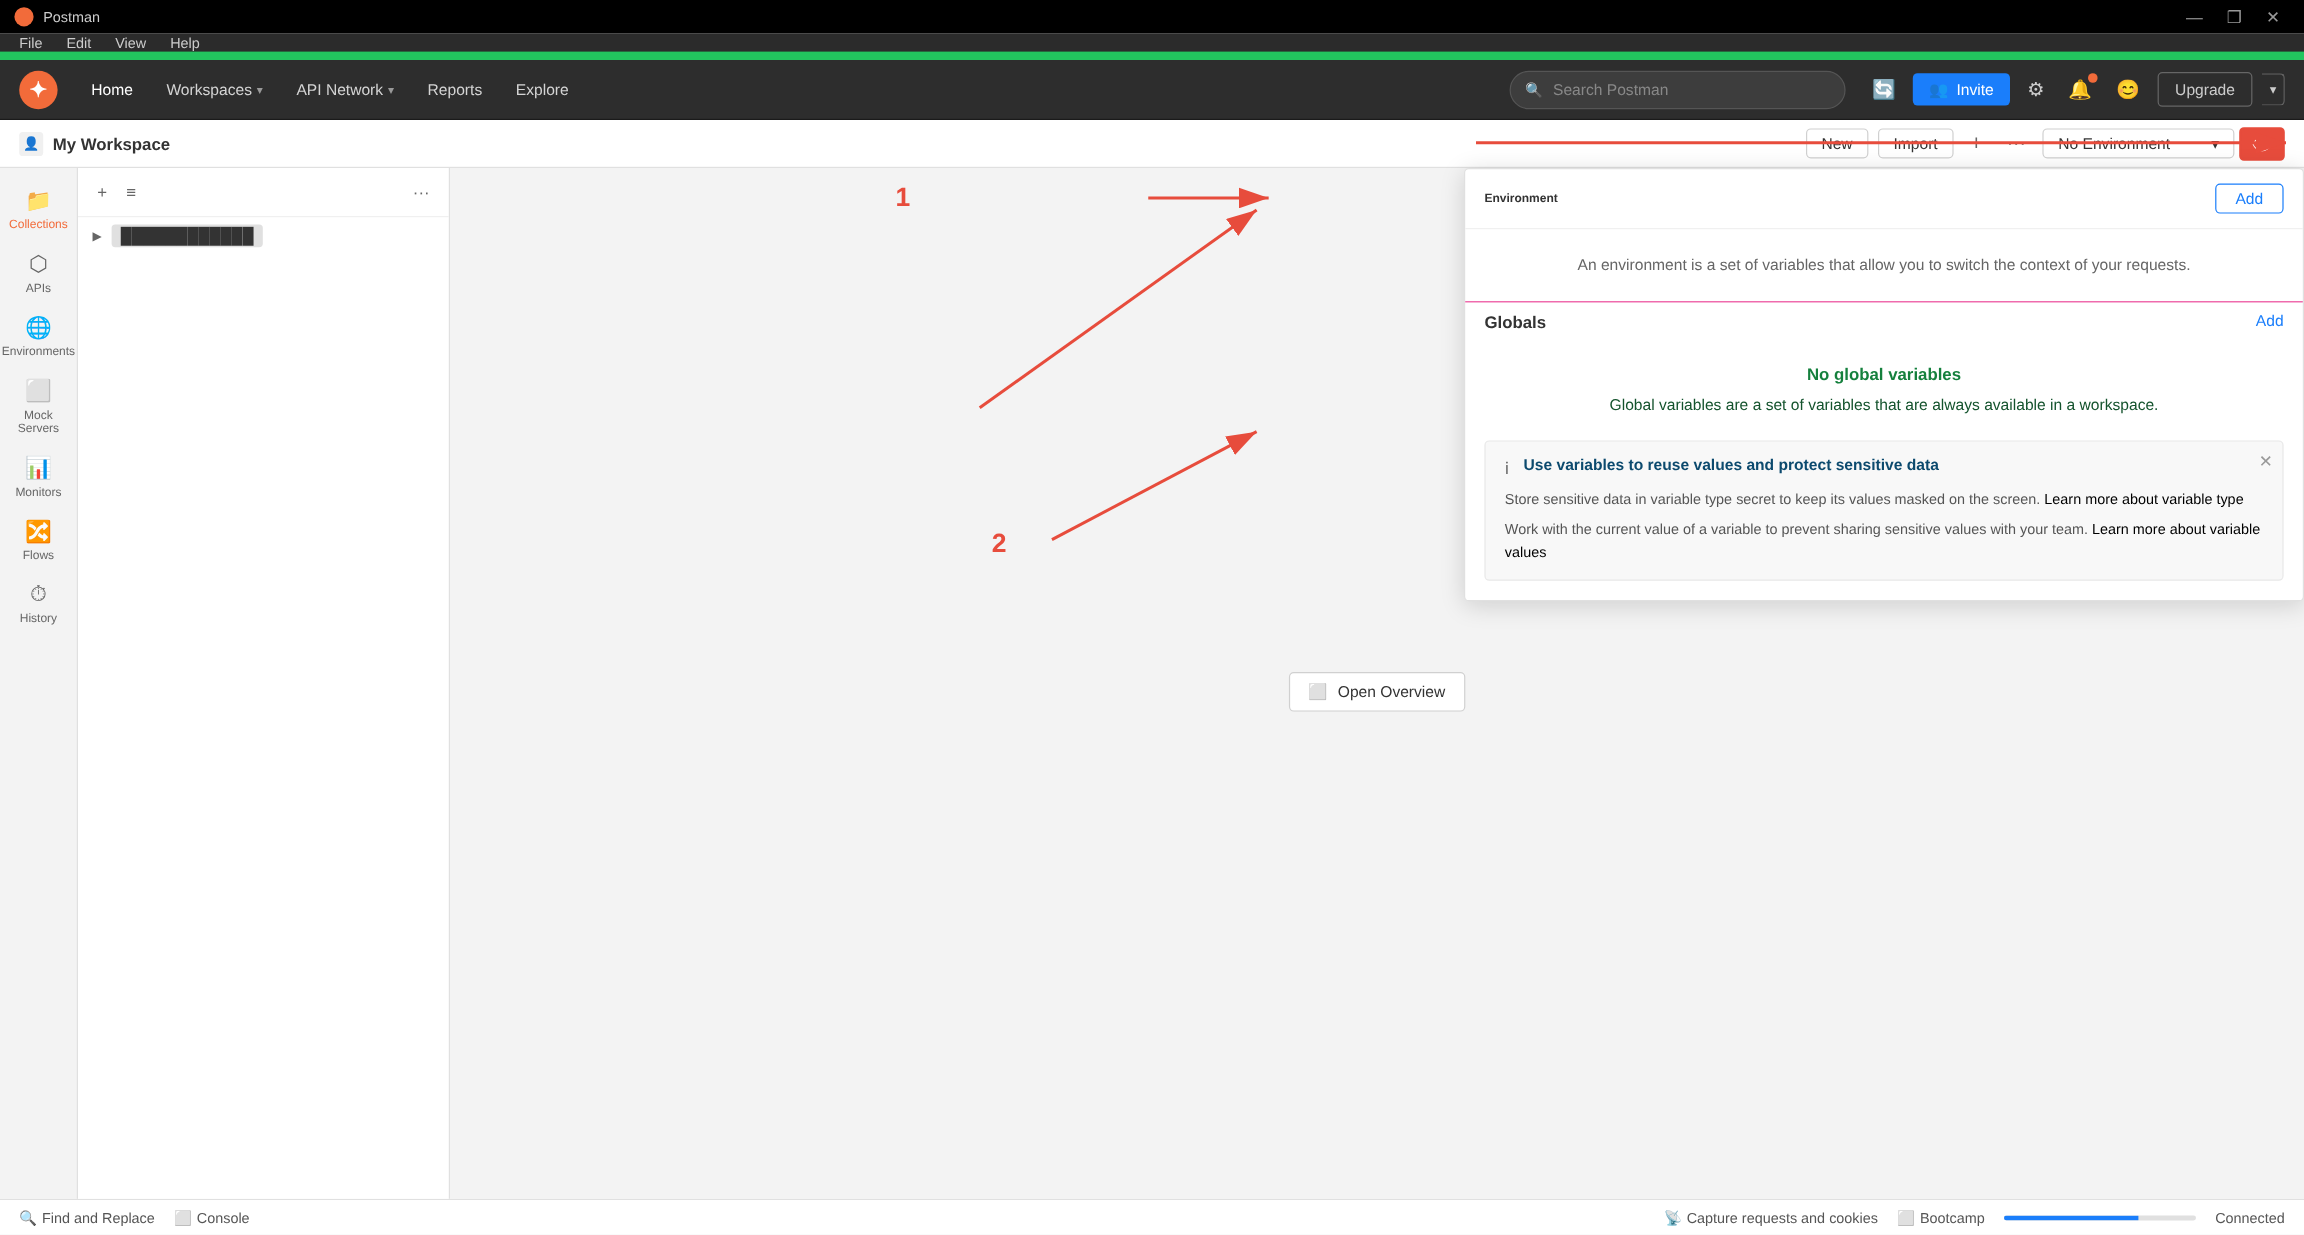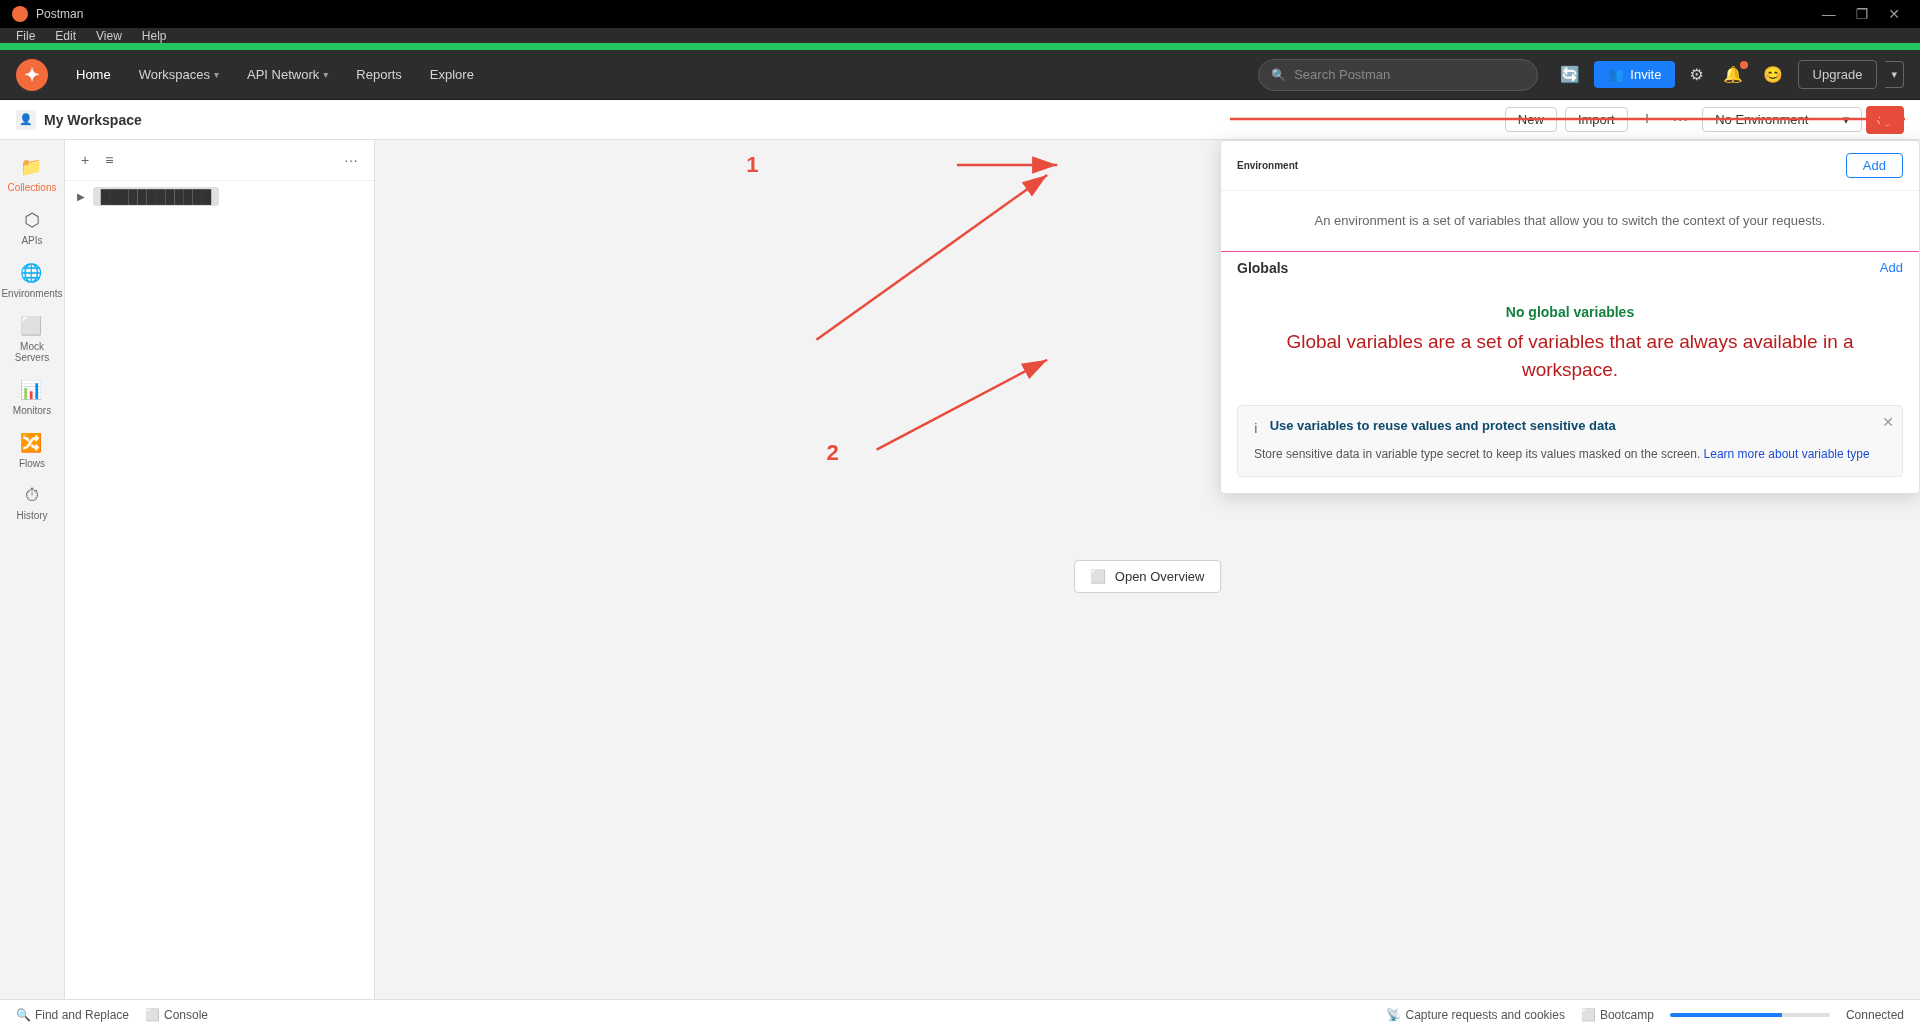--- a/index.html
+++ b/index.html
@@ -222,21 +222,21 @@
       display: flex;
       align-items: center;
       justify-content: space-between;
       padding: 8px 16px;
       border-top: 1px solid #ec4899;
     }
     .env-globals-title { font-size: 14px; font-weight: 600; color: #333; }
     .env-globals-add { color: #1a7efb; font-size: 13px; cursor: pointer; text-decoration: none; }
     .env-globals-body { padding: 20px 16px; }
     .env-no-globals-title { text-align: center; font-size: 14px; font-weight: 600; color: #15803d; margin-bottom: 8px; }
-    .env-no-globals-desc { text-align: center; font-size: 19px; color: #b91c1c; line-height: 1.5; }
+    .env-no-globals-desc { text-align: center; font-size: 13px; color: #14532d; line-height: 1.5; }
     .env-tip-box {
       background: #f8f8f8;
       border: 1px solid #e8e8e8;
       border-radius: 4px;
       padding: 12px 16px;
       margin: 0 16px 16px 16px;
       position: relative;
     }
     .env-tip-close {
       position: absolute;
@@ -244,21 +244,21 @@
       right: 8px;
       background: none;
       border: none;
       color: #999;
       cursor: pointer;
       font-size: 14px;
     }
     .env-tip-icon { color: #666; margin-right: 6px; font-size: 14px; }
     .env-tip-title { font-size: 13px; font-weight: 600; color: #0c4a6e; margin-bottom: 6px; }
     .env-tip-text { font-size: 12px; color: #555; line-height: 1.6; }
-    .env-tip-link { color: #1d4ed8; cursor: pointer; text-decoration: none; }
+    .env-tip-link { color: #000000; cursor: pointer; text-decoration: none; }
 
     
     .open-overview-btn {
       position: absolute;
       top: 420px;
       left: 50%;
       transform: translateX(-50%);
       background: #fff;
       border: 1px solid #d0d0d0;
       border-radius: 4px;
@@ -458,20 +458,24 @@
       <div class="env-tip-box">
         <button class="env-tip-close">✕</button>
         <div>
           <div style="display:flex; align-items:flex-start; gap:6px; margin-bottom:6px;">
             <span class="env-tip-icon">ℹ</span>
             <span class="env-tip-title">Use variables to reuse values and protect sensitive data</span>
           </div>
           <div class="env-tip-text">
             <span>Store sensitive data in variable type secret to keep its values masked on the screen.</span>
             <a class="env-tip-link">Learn more about variable type</a>
+          </div>
+          <div class="env-tip-text" style="margin-top:6px;">
+            <span>Work with the current value of a variable to prevent sharing sensitive values with your team.</span>
+            <a class="env-tip-link">Learn more about variable values</a>
           </div>
         </div>
       </div>
     </div>
 
     <button class="open-overview-btn">
       <span>⬜</span>
       <span>Open Overview</span>
     </button>
 

